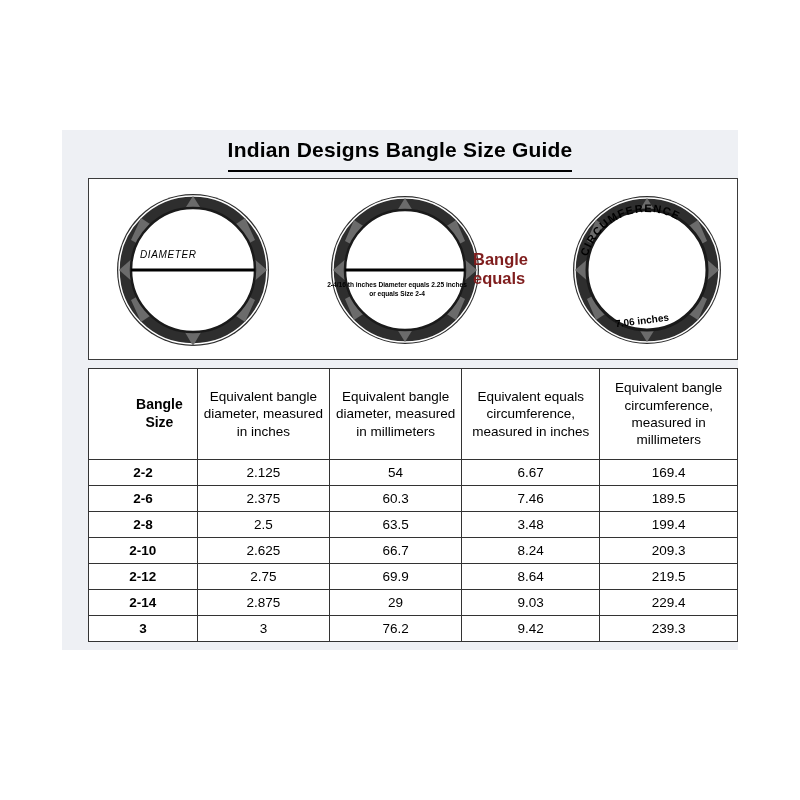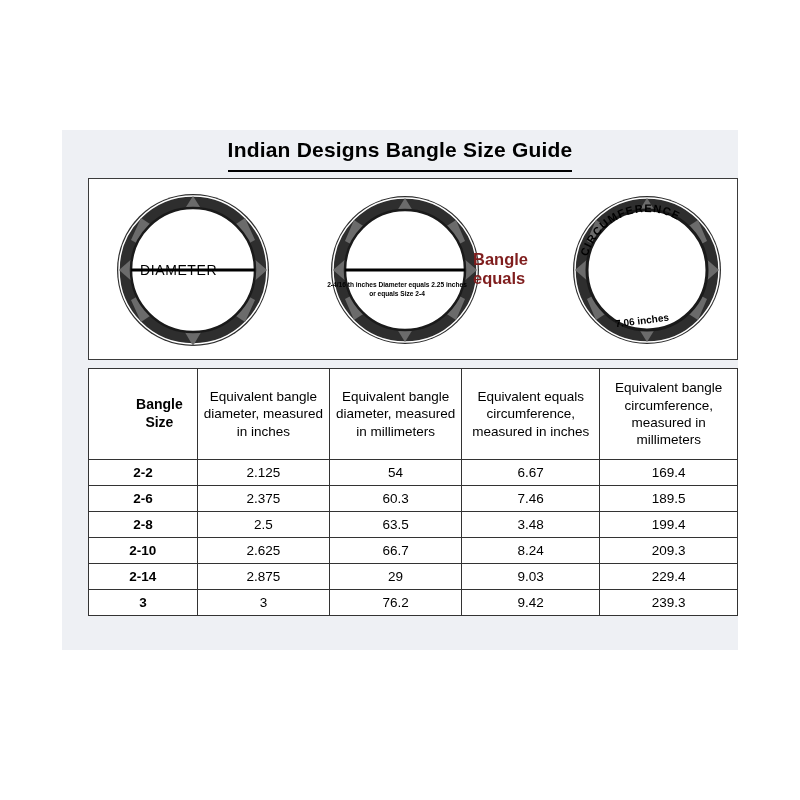--- a/index.html
+++ b/index.html
@@ -58,23 +58,24 @@
   }
   .ring svg { display: block; }
 
   .ring-label {
     position: absolute;
     color: #000;
     text-align: center;
   }
   .lbl-diameter {
     left: 140px;
-    top: 262px;
-    font-size: 14px;
+    top: 249px;
+    font-size: 10px;
     letter-spacing: 0.6px;
+    font-style: italic;
   }
   .lbl-mid {
     left: 327px;
     top: 281px;
     width: 140px;
     font-size: 6.6px;
     line-height: 1.35;
     font-weight: bold;
   }
   .bangle-equals {
@@ -265,20 +266,27 @@
         <td>199.4</td>
       </tr>
       <tr>
         <td class="col-size">2-10</td>
         <td>2.625</td>
         <td>66.7</td>
         <td>8.24</td>
         <td>209.3</td>
       </tr>
       <tr>
+        <td class="col-size">2-12</td>
+        <td>2.75</td>
+        <td>69.9</td>
+        <td>8.64</td>
+        <td>219.5</td>
+      </tr>
+      <tr>
         <td class="col-size">2-14</td>
         <td>2.875</td>
         <td>29</td>
         <td>9.03</td>
         <td>229.4</td>
       </tr>
       <tr>
         <td class="col-size">3</td>
         <td>3</td>
         <td>76.2</td>

